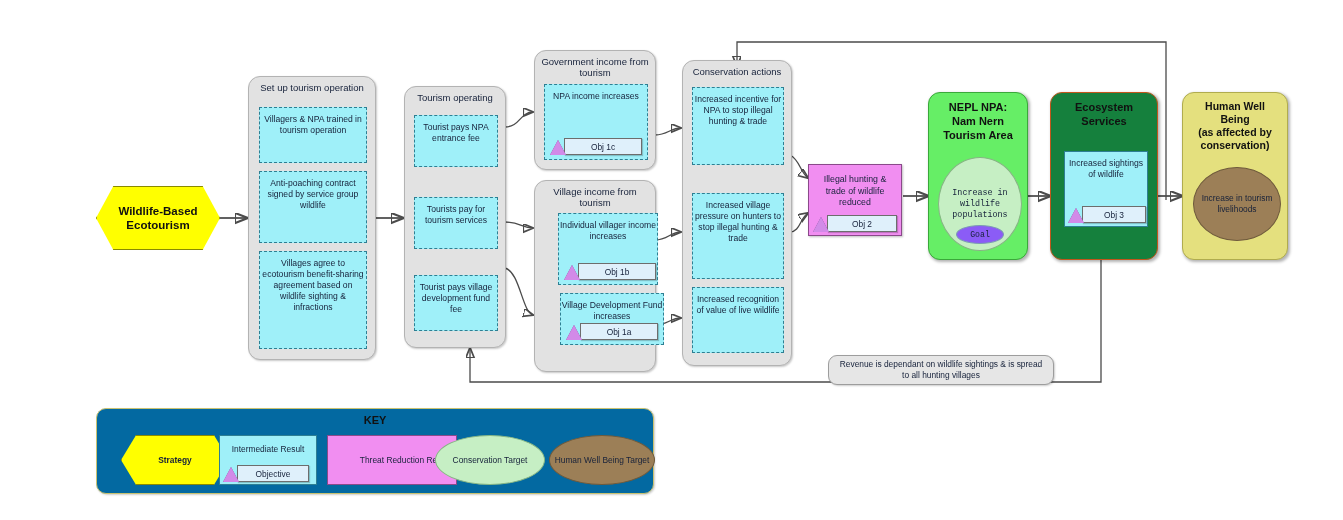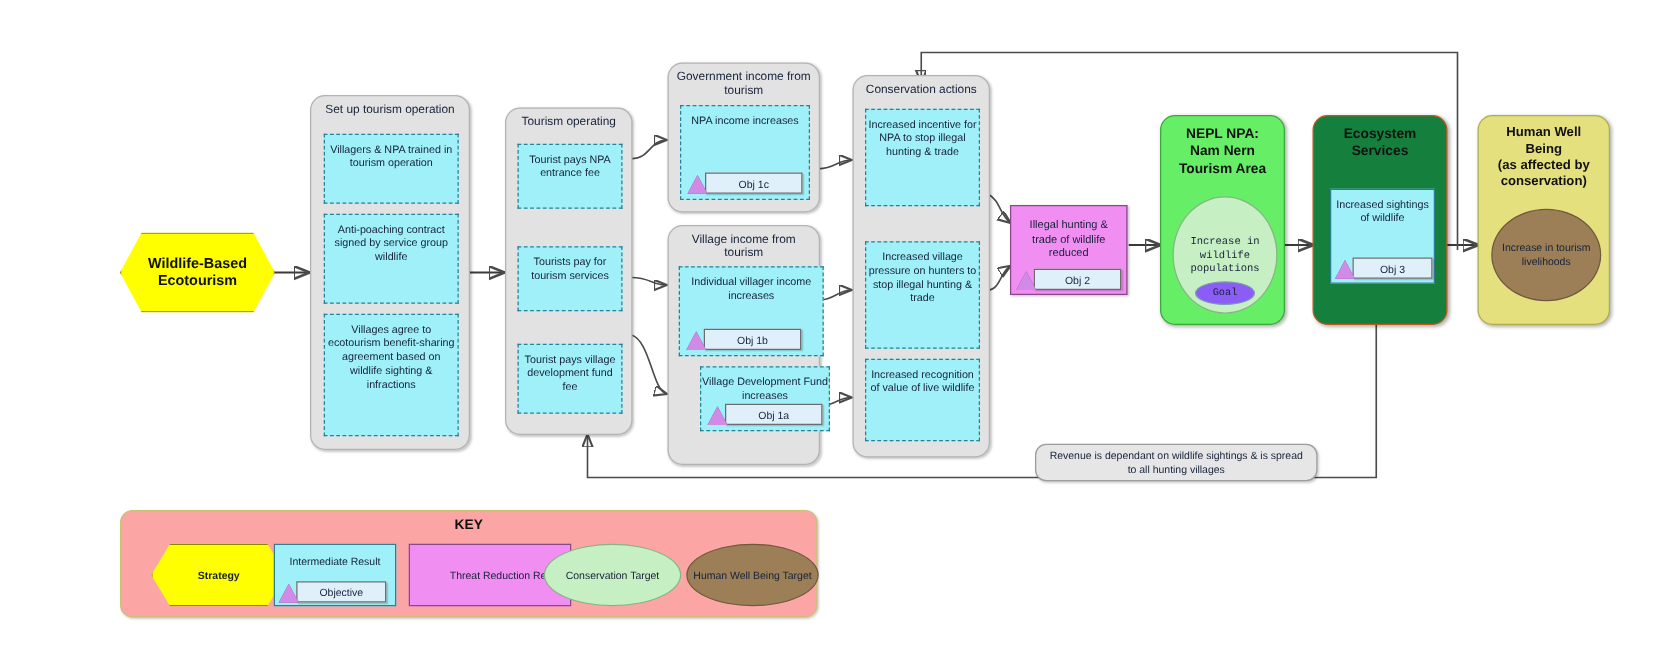--- a/index.html
+++ b/index.html
@@ -91,21 +91,21 @@
   
   .note{
     background:#e6e6e6;border:1px solid #9d9d9d;border-radius:9px;
     display:flex;align-items:center;justify-content:center;text-align:center;
     font-size:8.4px;line-height:11px;color:#16213a;padding:2px 8px;
     box-shadow:1px 1px 2px rgba(0,0,0,.2);
   }
 
   
   .legend{
-    background:#fca5a5;border:1px solid #c9c271;border-radius:10px;
+    background:#0369a1;border:1px solid #c9c271;border-radius:10px;
     box-shadow:1px 1px 2px rgba(0,0,0,.2);
   }
   .legend-title{
     position:absolute;left:0;right:0;top:5px;text-align:center;
     font-weight:bold;font-size:11px;color:#111;
   }
   .lg-item{position:absolute;}
   .lg-cap{font-size:8.4px;line-height:11px;text-align:center;color:#16213a;}
   .lg-ir{background:#9ff0f9;border:1px solid #2e7f93;position:relative;}
   .lg-threat{background:#f18ef1;border:1px solid #8a4a8a;display:flex;align-items:center;justify-content:center;}
@@ -207,21 +207,21 @@
       <div class="obj">
         <div class="obj-tri"></div>
         <div class="obj-box">Obj 1c</div>
       </div>
     </div>
   </div>
 
   <div class="abs group" style="left:534px;top:180px;width:122px;height:192px;">
     <div class="group-title">Village income from tourism</div>
 
-    <div class="abs ir" style="left:8px;top:32px;width:116px;height:72px;">
+    <div class="abs ir" style="left:23px;top:32px;width:100px;height:72px;">
       <div class="ir-text">Individual villager income increases</div>
       <div class="obj">
         <div class="obj-tri"></div>
         <div class="obj-box">Obj 1b</div>
       </div>
     </div>
 
     <div class="abs ir" style="left:9px;top:112px;width:104px;height:52px;margin-left:16px;">
       <div class="ir-text">Village Development Fund increases</div>
       <div class="obj">

